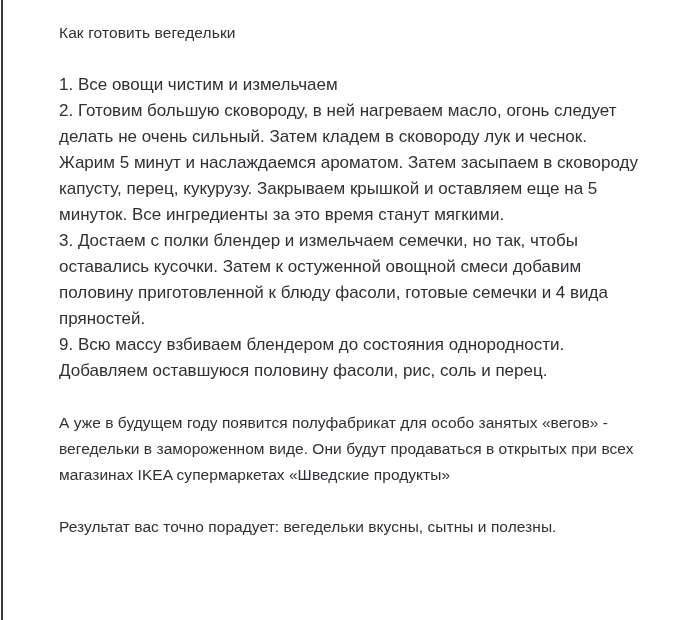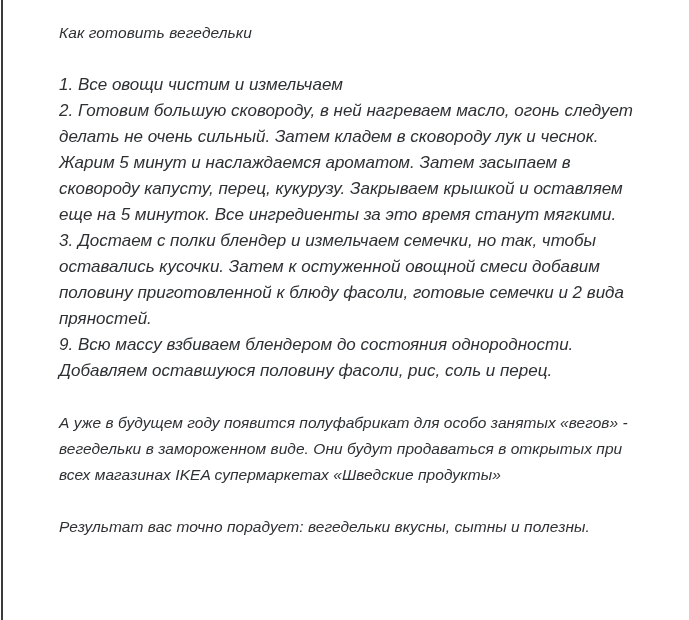--- a/index.html
+++ b/index.html
@@ -26,21 +26,20 @@
     background: #3b3b3b;
   }
 
   #article {
     position: absolute;
     left: 59px;
     top: 0;
     width: 585px;
     height: 444px;
     box-sizing: border-box;
-    font-style: italic;
   }
 
   .heading {
     margin: 0;
     padding-top: 20px;
     font-size: 15.5px;
     line-height: 26px;
     font-weight: 400;
     color: #2e3033;
     letter-spacing: 0.1px;
@@ -72,21 +71,21 @@
 
 <div id="left-rule"></div>
 
 <article id="article">
 
   <h1 class="heading">Как готовить вегедельки</h1>
 
   <div id="steps-block">
     <p class="step">1. Все овощи чистим и измельчаем</p>
     <p class="step">2. Готовим большую сковороду, в ней нагреваем масло, огонь следует делать не очень сильный. Затем кладем в сковороду лук и чеснок. Жарим 5 минут и наслаждаемся ароматом. Затем засыпаем в сковороду капусту, перец, кукурузу. Закрываем крышкой и оставляем еще на 5 минуток. Все ингредиенты за это время станут мягкими.</p>
-    <p class="step">3. Достаем с полки блендер и измельчаем семечки, но так, чтобы оставались кусочки. Затем к остуженной овощной смеси добавим половину приготовленной к блюду фасоли, готовые семечки и 2 вида пряностей.</p>
+    <p class="step">3. Достаем с полки блендер и измельчаем семечки, но так, чтобы оставались кусочки. Затем к остуженной овощной смеси добавим половину приготовленной к блюду фасоли, готовые семечки и 4 вида пряностей.</p>
     <p class="step">9. Всю массу взбиваем блендером до состояния однородности. Добавляем оставшуюся половину фасоли, рис, соль и перец.</p>
   </div>
 
   <p id="future-block" class="block">А уже в будущем году появится полуфабрикат для особо занятых «вегов» - вегедельки в замороженном виде. Они будут продаваться в открытых при всех магазинах IKEA супермаркетах «Шведские продукты»</p>
 
   <p id="result-block" class="block">Результат вас точно порадует: вегедельки вкусны, сытны и полезны.</p>
 
 </article>
 
 </body></html>

